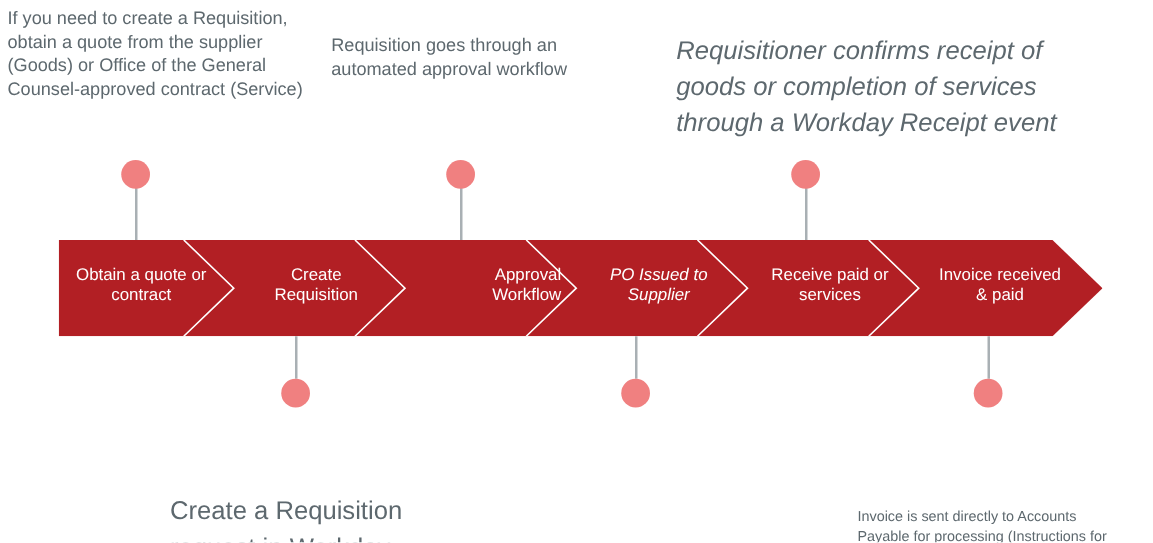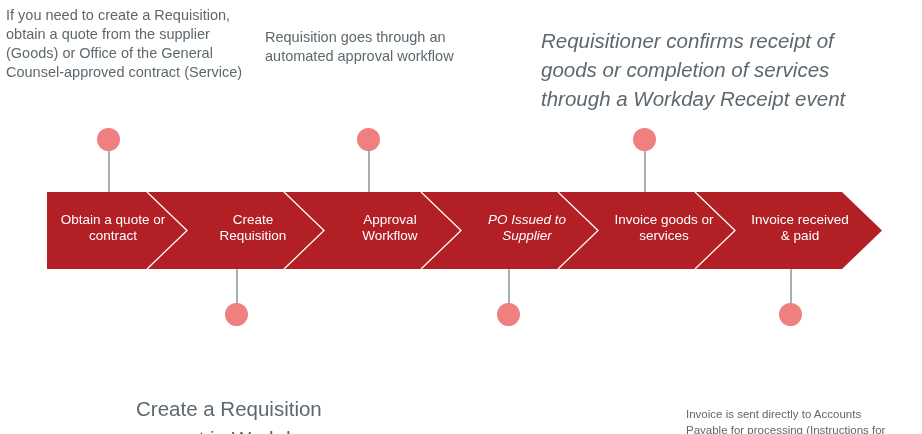--- a/index.html
+++ b/index.html
@@ -97,25 +97,25 @@
         <path d="M374,0 L414,38.5 L374,77"></path>
         <path d="M511,0 L551,38.5 L511,77"></path>
         <path d="M648,0 L688,38.5 L648,77"></path>
       </g>
     </svg>
 
     <div class="step-label" style="left:146px; top:20px; width:120px;">Create
 Requisition</div>
     <div class="step-label" style="left:4px;   top:20px; width:124px;">Obtain a quote or
 contract</div>
-    <div class="step-label" style="left:284px; top:20px; width:118px;">Approval
+    <div class="step-label" style="left:284px; top:20px; width:118px;text-align:right;">Approval
 Workflow</div>
     <div class="step-label" style="left:420px; top:20px; width:120px;font-style:italic;">PO Issued to
 Supplier</div>
-    <div class="step-label" style="left:554px; top:20px; width:126px;">Invoice goods or
+    <div class="step-label" style="left:554px; top:20px; width:126px;">Receive paid or
 services</div>
     <div class="step-label" style="left:692px; top:20px; width:122px;">Invoice received
 &amp; paid</div>
   </div>
 
   <div class="stem" style="left:236px; top:269px; height:34px;"></div>
   <div class="dot" style="left:225px; top:303px;"></div>
 
   <div class="stem" style="left:508px; top:269px; height:34px;"></div>
   <div class="dot" style="left:497px; top:303px;"></div>

